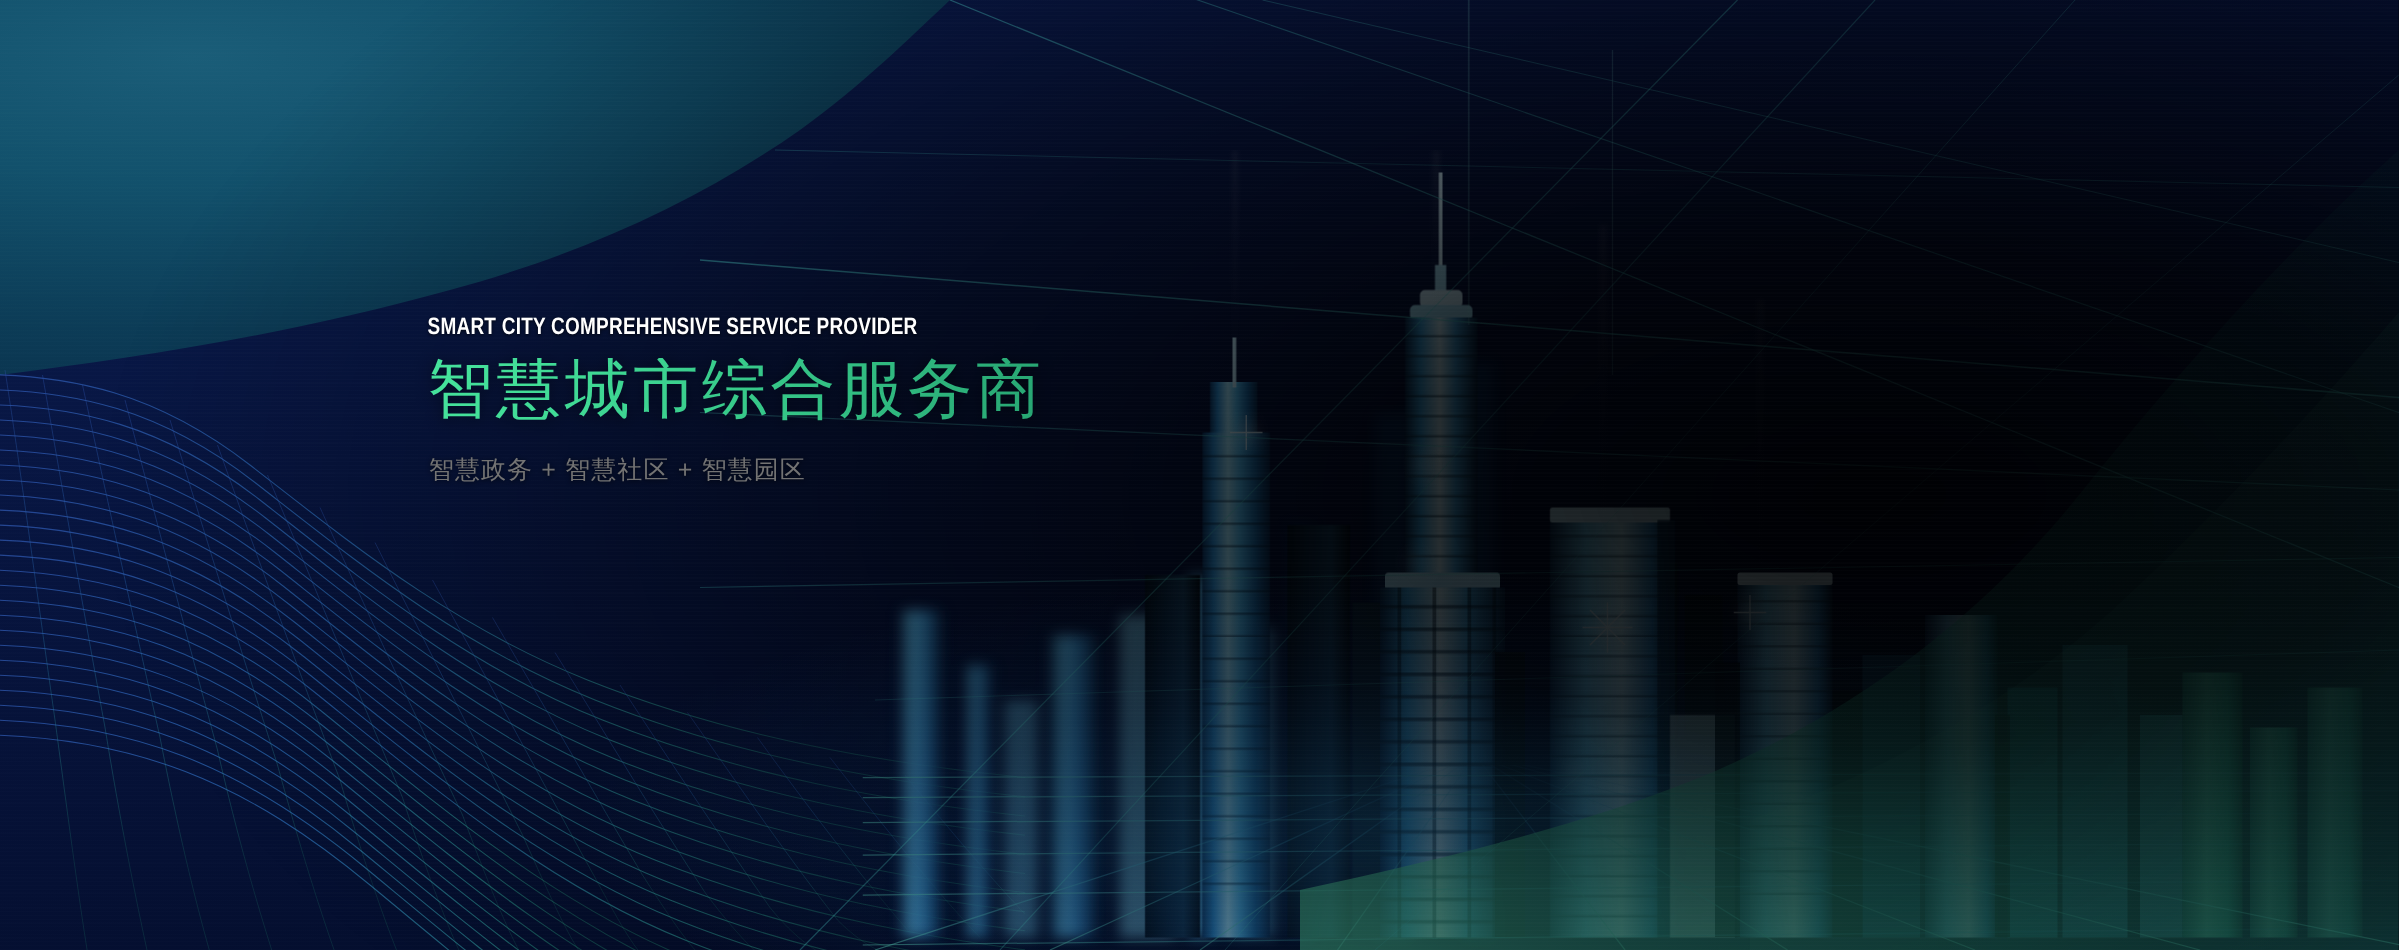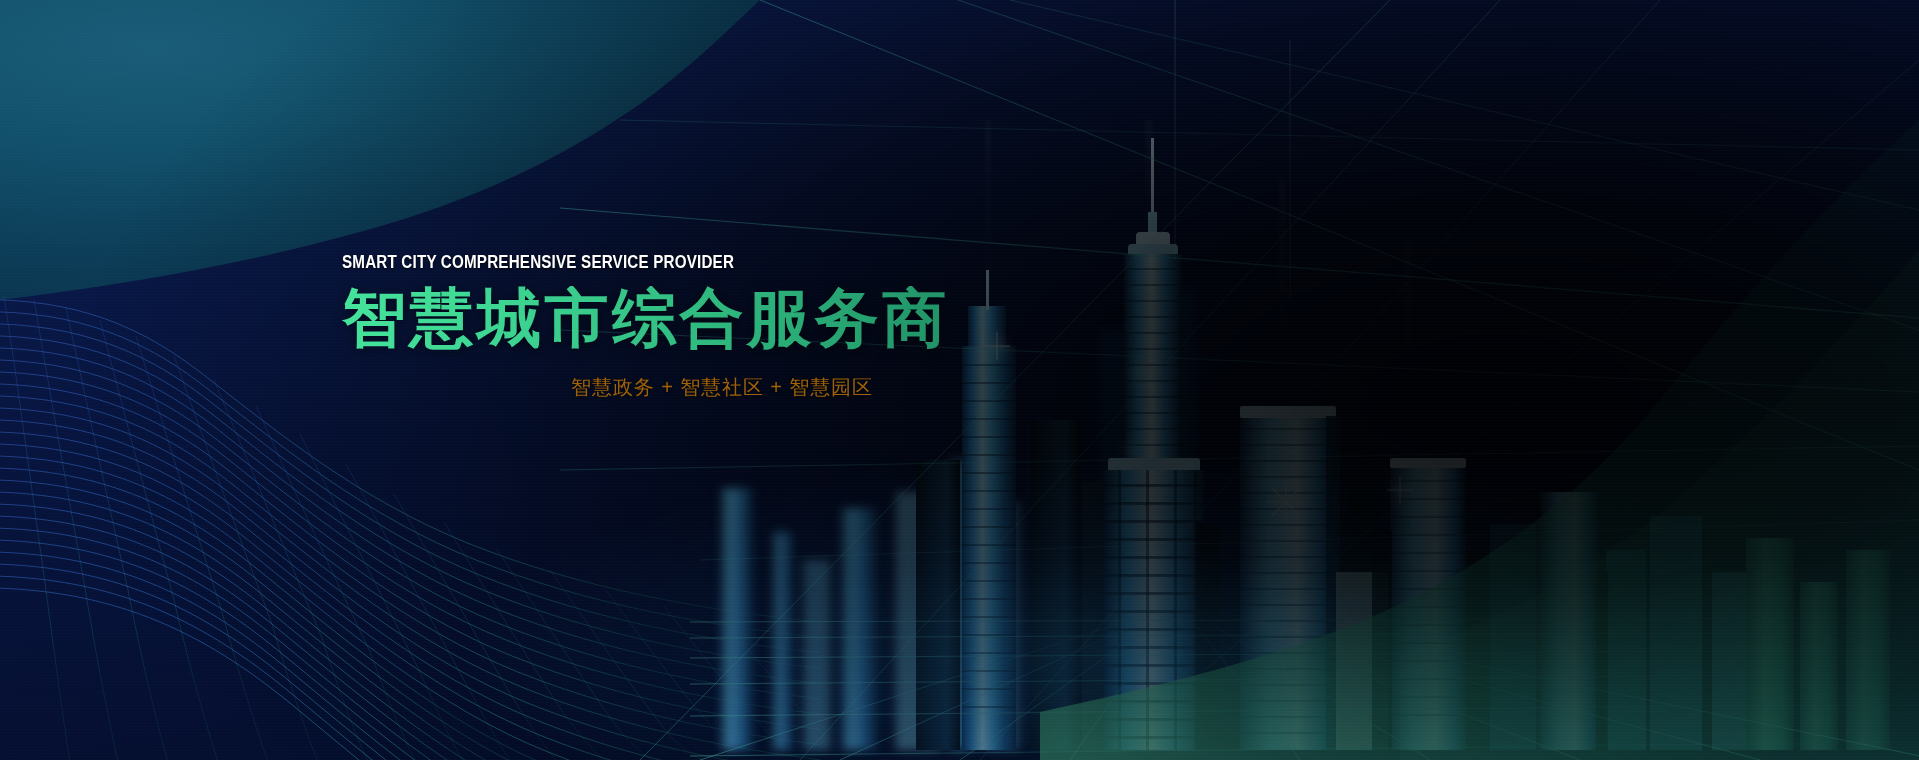--- a/index.html
+++ b/index.html
@@ -121,22 +121,22 @@
     transform: scaleX(0.80);
     transform-origin: left center;
     white-space: nowrap;
     text-shadow: 0 1px 3px rgba(0,0,0,0.75);
     margin: 0 0 14px 0;
     line-height: 1.05;
   }
 
   .headline {
     font-family: "Liberation Sans", sans-serif;
-    font-size: 64px;
-    font-weight: 700;
+    font-size: 52px;
+    font-weight: 400;
     line-height: 1.0;
     letter-spacing: 0.055em;
     margin: 0 0 24px 0;
     white-space: nowrap;
     background-image: linear-gradient(100deg,
         #46e39c 0%,
         #3fd894 18%,
         #35c587 38%,
         #2bae78 58%,
         #22976a 76%,
@@ -146,25 +146,24 @@
     color: transparent;
     -webkit-text-fill-color: transparent;
     filter: drop-shadow(0 2px 6px rgba(0,0,0,0.55));
   }
 
   .tagline {
     font-family: "Liberation Sans", sans-serif;
     font-size: 20px;
     font-weight: 400;
     letter-spacing: 0.045em;
-    color: #a16207;
+    color: #737373;
     white-space: nowrap;
-    margin: 16px;
+    margin: 1px;
     text-shadow: 0 1px 4px rgba(0,0,0,0.7);
-    text-align: center;
   }
 </style>
 </head>
 <body>
 
 <div id="banner">
 
   <div class="layer bg-base"></div>
 
   <div class="layer wave-navy">

